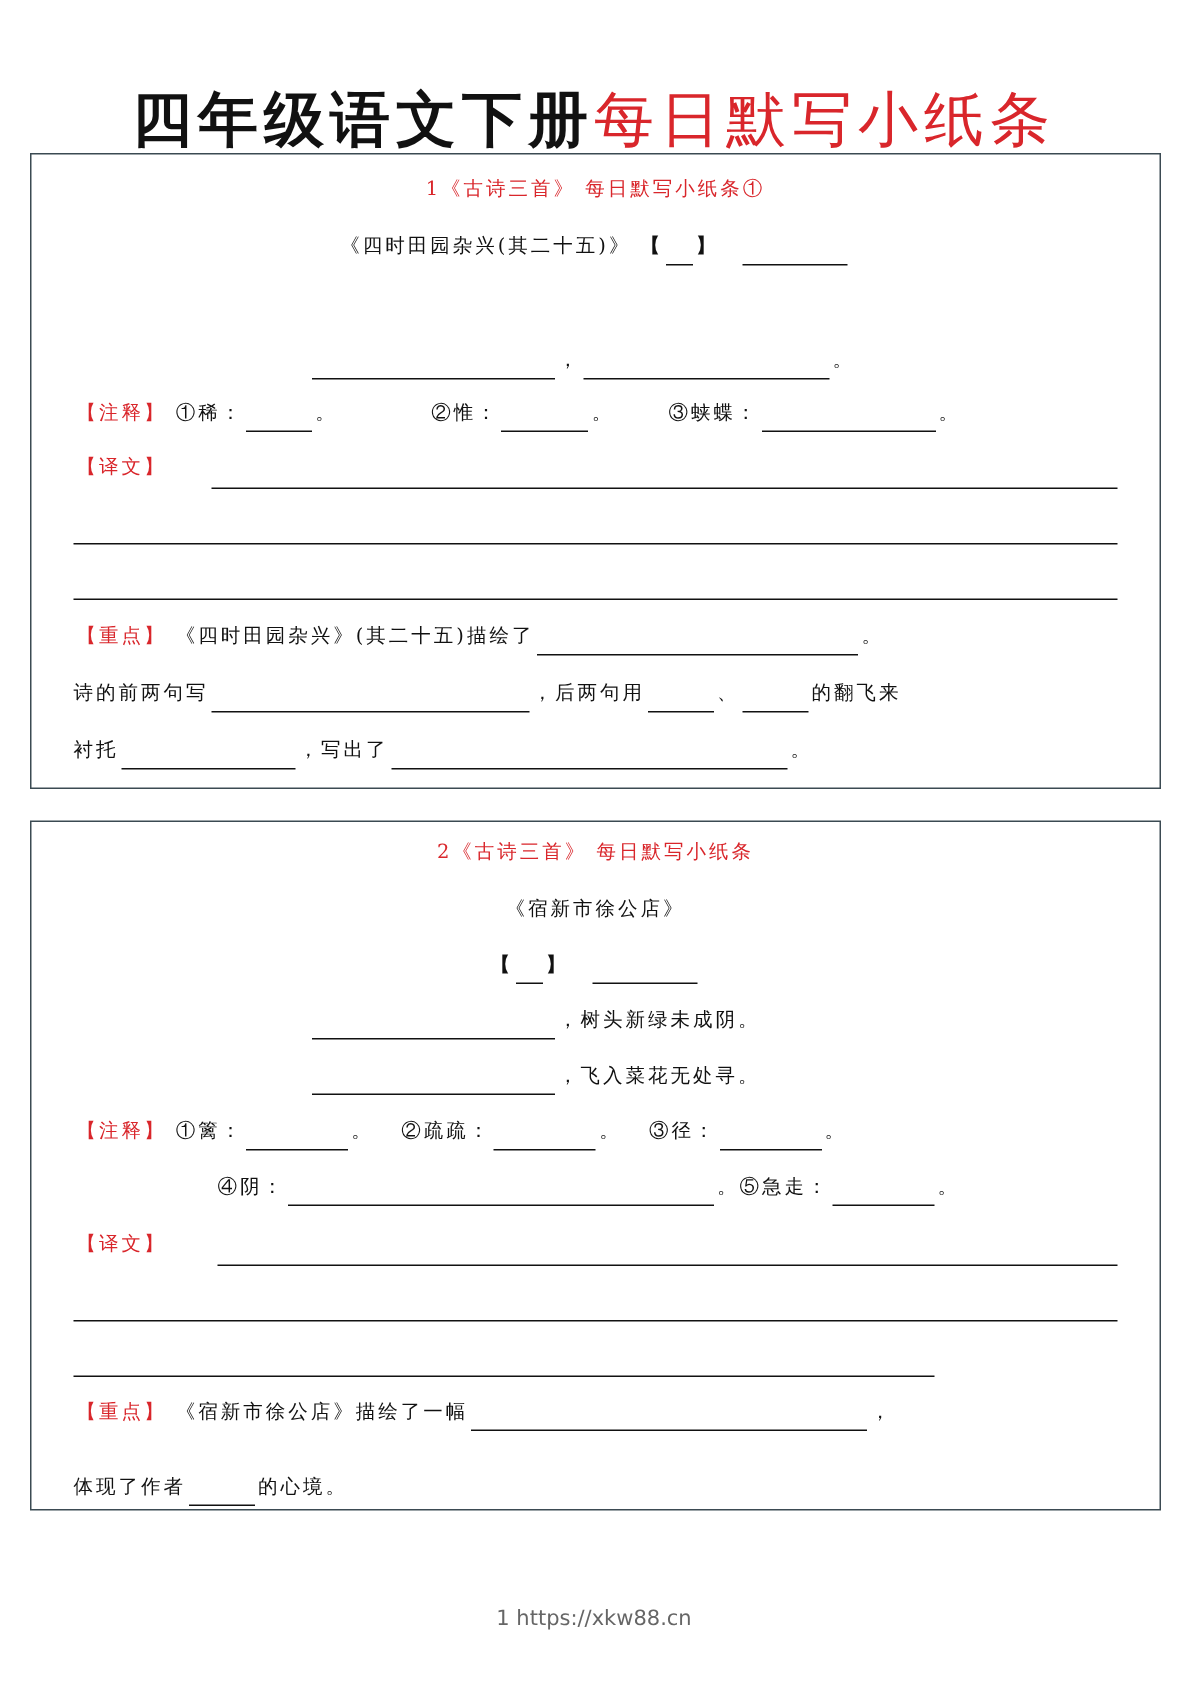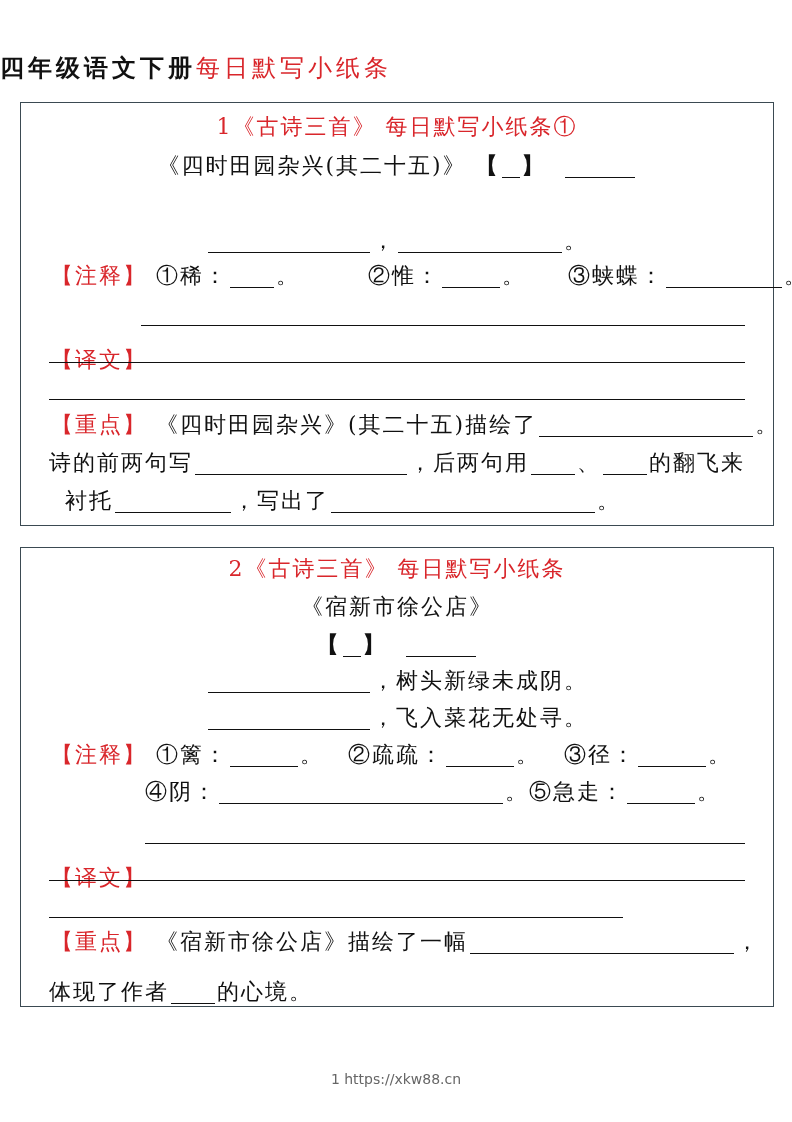--- a/index.html
+++ b/index.html
@@ -1,29 +1,29 @@
 <!DOCTYPE html>
 <html><head>
 <meta charset="utf-8">
 <style>
   html, body { margin:0; padding:0; background:#ffffff; }
   body { width:792px; height:1122px; position:relative; overflow:hidden;
          font-family: "DejaVu Serif", "Liberation Serif", serif; color:#111; }
-  .title { position:absolute; top:52px; left:0; width:792px; text-align:left;
-           font-size:24px; letter-spacing:4px; font-weight:bold; }
+  .title { position:absolute; top:52px; left:0; width:792px; text-align:center;
+           font-size:40px; letter-spacing:4px; font-weight:bold; }
   .title .red { color:#d9262b; font-weight:normal; }
   .box { position:absolute; left:20px; width:754px; border:1.5px solid #3b4a52; box-sizing:border-box; }
   #box1 { top:102px; height:424px; }
   #box2 { top:547px; height:460px; }
-  .abs { position:absolute; white-space:nowrap; font-size:22px; line-height:24px; letter-spacing:2px; }
+  .abs { position:absolute; white-space:nowrap; font-size:13px; line-height:24px; letter-spacing:2px; }
   .red { color:#d9262b; }
   .center { left:0; width:100%; text-align:center; }
   .blank { display:inline-block; border-bottom:1.5px solid #111; height:20px; vertical-align:bottom; margin:0 2px; }
   .line { position:absolute; border-bottom:1.5px solid #111; height:0; }
-  .tag { color:#d9262b;margin-top:48px; }
+  .tag { color:#d9262b; }
   .footer { position:absolute; top:1071px; left:0; width:792px; text-align:center;
             font-family:"DejaVu Sans", sans-serif; font-size:14px; color:#666; }
 </style>
 </head>
 <body>
 
 <div class="title">
   <span>四年级语文下册</span><span class="red">每日默写小纸条</span>
 </div>
 
@@ -57,21 +57,21 @@
 
   <div class="abs" style="top:310px; left:30px;">
     <span class="tag">【重点】</span>
     <span>《四时田园杂兴》(其二十五)描绘了</span><span class="blank" style="width:214px;"></span><span>。</span>
   </div>
 
   <div class="abs" style="top:348px; left:28px;">
     <span>诗的前两句写</span><span class="blank" style="width:212px;"></span><span>，后两句用</span><span class="blank" style="width:44px;"></span><span>、</span><span class="blank" style="width:44px;"></span><span>的翻飞来</span>
   </div>
 
-  <div class="abs" style="top:386px; left:44px;">
+  <div class="abs" style="top:386px; left:28px;">
     <span>衬托</span><span class="blank" style="width:116px;"></span><span>，写出了</span><span class="blank" style="width:264px;"></span><span>。</span>
   </div>
 </div>
 
 <div class="box" id="box2">
   <div class="abs center red" style="top:9px;">2《古诗三首》 每日默写小纸条</div>
   <div class="abs center" style="top:47px;">《宿新市徐公店》</div>
 
   <div class="abs center" style="top:84px;">
     <b>【</b><span class="blank" style="width:18px;"></span><b>】</b>

